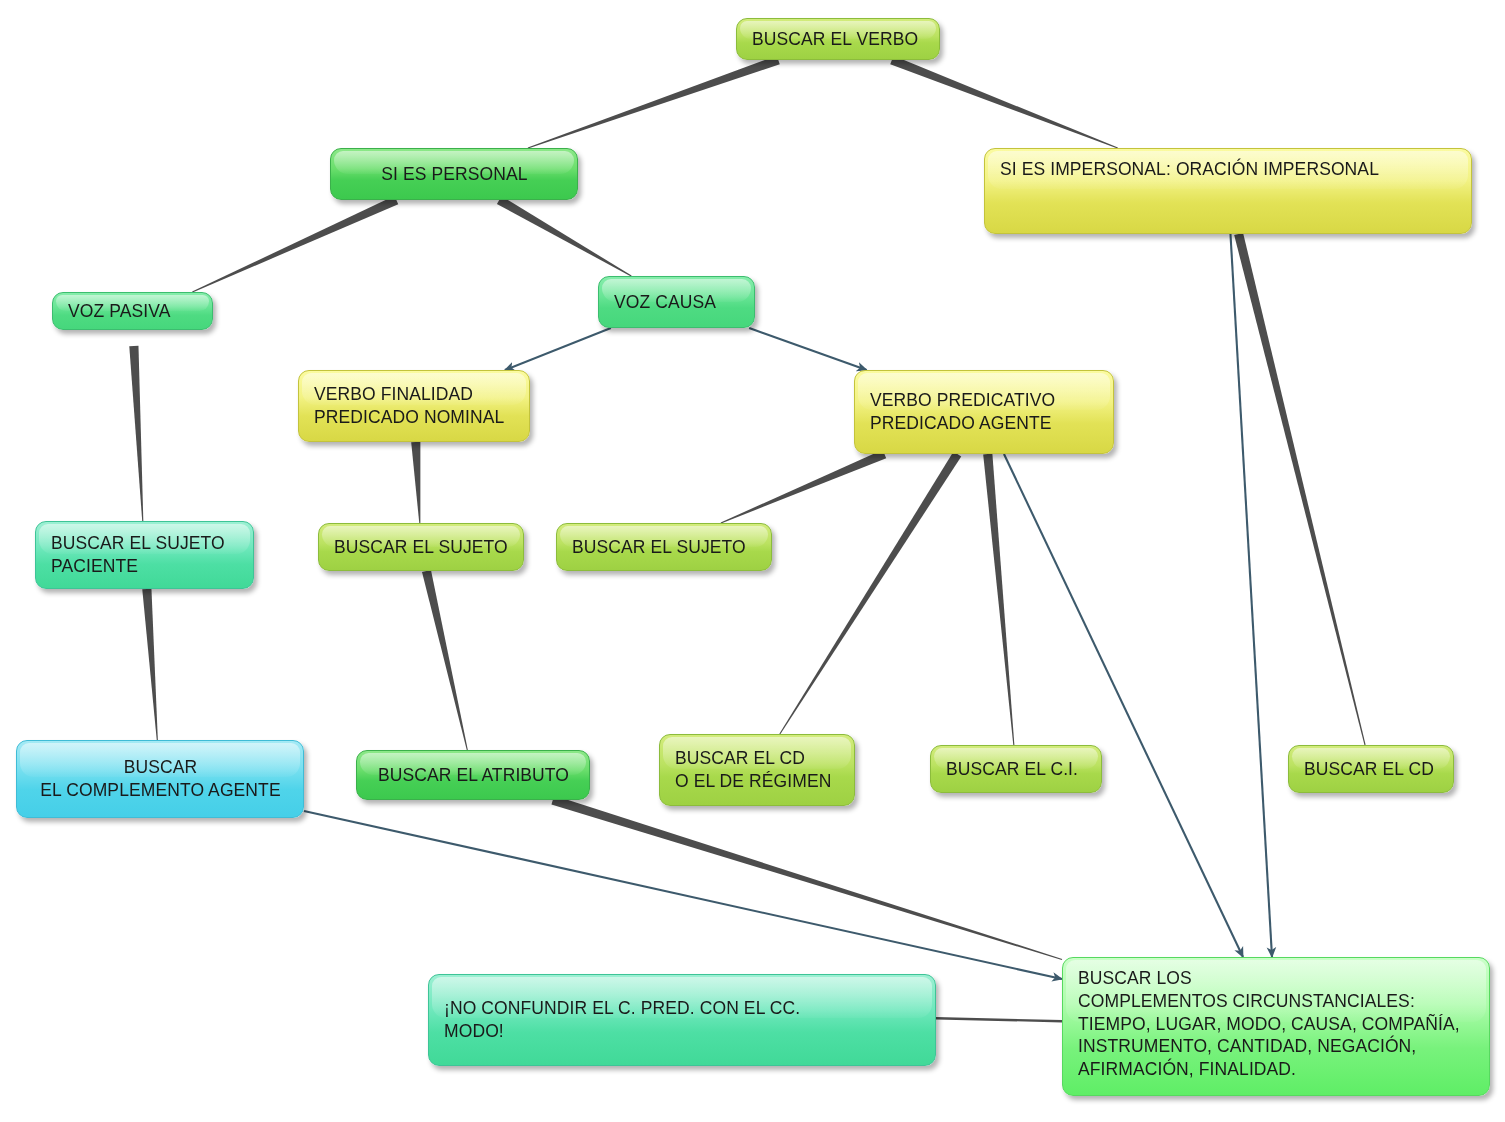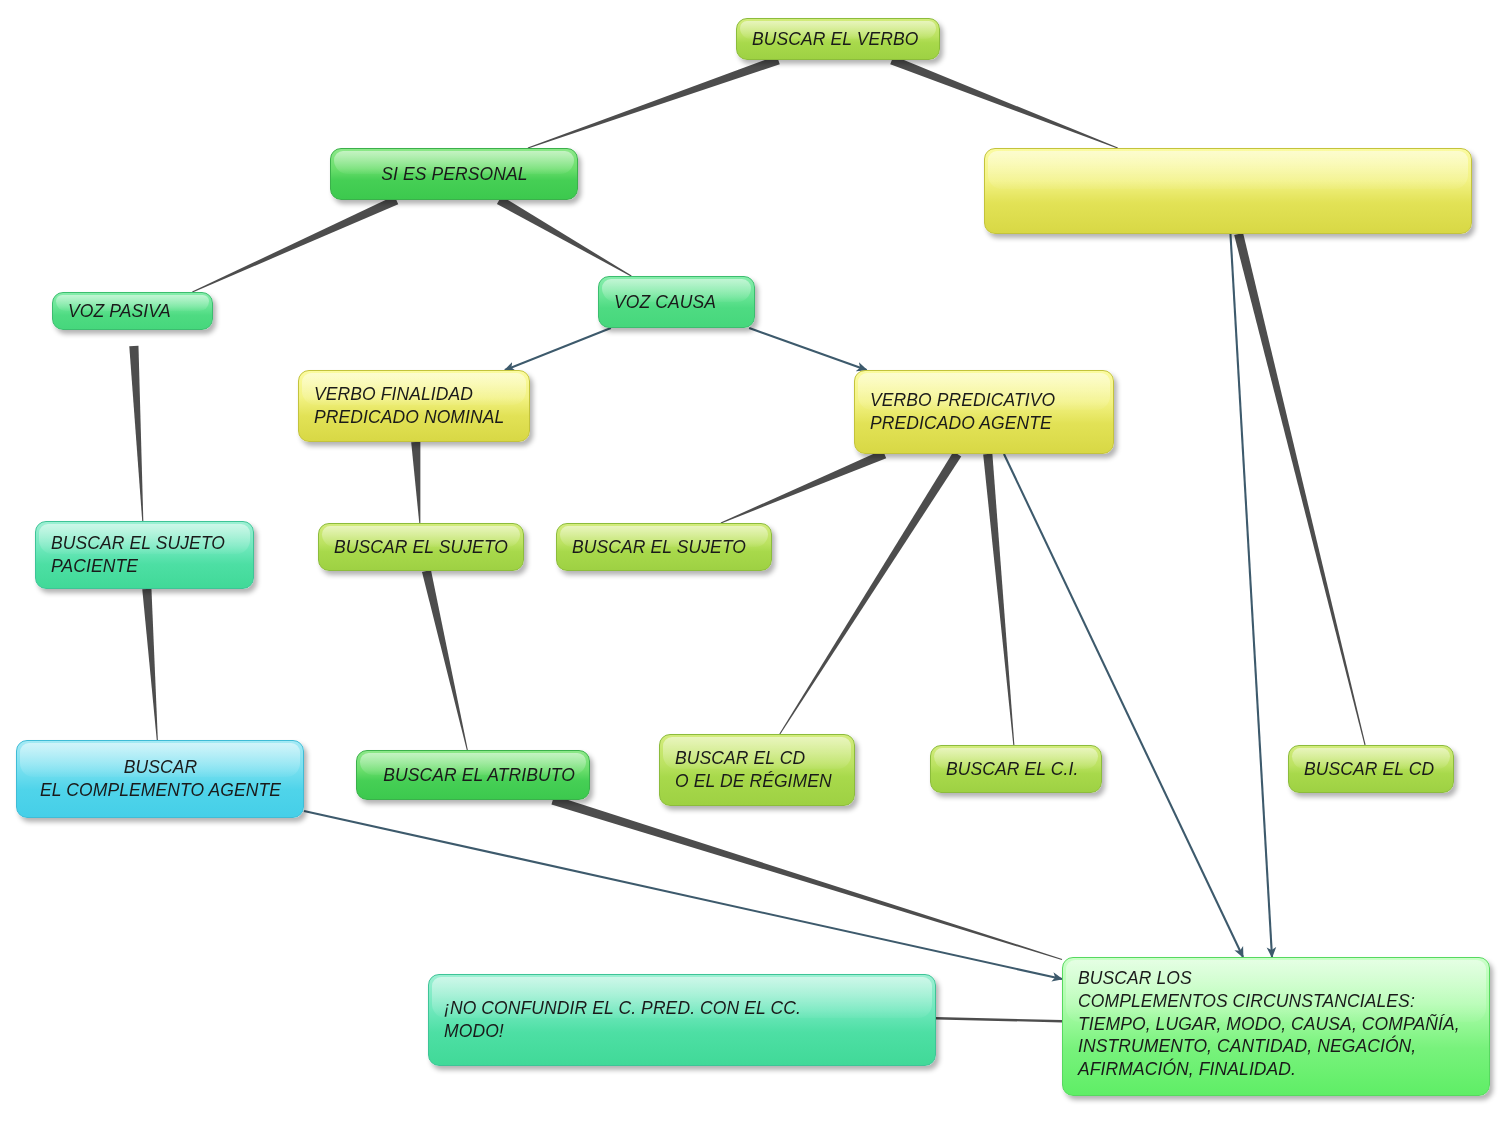--- a/index.html
+++ b/index.html
@@ -30,21 +30,20 @@
     border: 1px solid rgba(120,120,80,0.55);
     box-shadow: 3px 4px 5px rgba(0,0,0,0.30);
     color: #1a1a1a;
     font-size: 17.5px;
     line-height: 1.30;
     letter-spacing: 0.1px;
     white-space: pre-line;
     z-index: 5;
     padding: 9px 14px 9px 15px;
     overflow: hidden;
-    font-style: italic;
   }
   .node .glare {
     position: absolute;
     left: 3px;
     right: 3px;
     top: 2px;
     height: 45%;
     border-radius: 9px 9px 14px 14px;
     background: linear-gradient(to bottom, rgba(255,255,255,0.50), rgba(255,255,255,0.04));
     pointer-events: none;
@@ -116,34 +115,34 @@
         <polygon points="1234.1730394664264,235.1047538820835 1364.5283809411678,745.1320901380752 1365.5961865328807,744.8679098619248 1243.10377714257,232.8952461179165" fill="#4d4d4d"></polygon>
         <line x1="1230.4703770197486" y1="234" x2="1272.0071813285458" y2="957" stroke="#3d5a6c" stroke-width="2.1" marker-end="url(#arrow-blue)"></line>
         <polygon points="551.4462074471546,804.3897315607526 1061.8356138344952,959.9999526081017 1062.1643861655048,958.9502341914001 554.1959396701416,795.6102684392474" fill="#4d4d4d"></polygon>
         <line x1="304" y1="810.9354838709677" x2="1062" y2="979.0403225806451" stroke="#3d5a6c" stroke-width="2.1" marker-end="url(#arrow-blue)"></line>
         <line x1="936" y1="1018.2003367003367" x2="1062" y2="1021.2760942760942" stroke="#4d4d4d" stroke-width="2.4"></line>
       </g>
   </svg>
   <div id="node-layer">
       <div class="node t-ygreen vc" style="left: 736px; top: 18px; width: 204px; height: 42px;"><span class="glare"></span><span class="txt" style="text-align: left;">BUSCAR EL VERBO</span></div>
       <div class="node t-green vc" style="left: 330px; top: 148px; width: 248px; height: 52px;"><span class="glare"></span><span class="txt" style="text-align: center;">SI ES PERSONAL</span></div>
-      <div class="node t-yellow" style="left: 984px; top: 148px; width: 488px; height: 86px;"><span class="glare"></span></div>
+      <div class="node t-yellow" style="left: 984px; top: 148px; width: 488px; height: 86px;"><span class="glare"></span><span class="txt">SI ES IMPERSONAL: ORACIÓN IMPERSONAL</span></div>
       <div class="node t-emerald vc" style="left: 52px; top: 292px; width: 161px; height: 38px;"><span class="glare"></span><span class="txt" style="text-align: left;">VOZ PASIVA</span></div>
       <div class="node t-emerald vc" style="left: 598px; top: 276px; width: 157px; height: 52px;"><span class="glare"></span><span class="txt" style="text-align: left;">VOZ CAUSA</span></div>
       <div class="node t-yellow vc" style="left: 298px; top: 370px; width: 232px; height: 72px;"><span class="glare"></span><span class="txt" style="text-align: left;">VERBO FINALIDAD
 PREDICADO NOMINAL</span></div>
       <div class="node t-yellow vc" style="left: 854px; top: 370px; width: 260px; height: 84px;"><span class="glare"></span><span class="txt" style="text-align: left;">VERBO PREDICATIVO
 PREDICADO AGENTE</span></div>
       <div class="node t-teal vc" style="left: 35px; top: 521px; width: 219px; height: 68px;"><span class="glare"></span><span class="txt" style="text-align: left;">BUSCAR EL SUJETO
 PACIENTE</span></div>
       <div class="node t-ygreen vc" style="left: 318px; top: 523px; width: 206px; height: 48px;"><span class="glare"></span><span class="txt" style="text-align: left;">BUSCAR EL SUJETO</span></div>
       <div class="node t-ygreen vc" style="left: 556px; top: 523px; width: 216px; height: 48px;"><span class="glare"></span><span class="txt" style="text-align: left;">BUSCAR EL SUJETO</span></div>
       <div class="node t-cyan vc" style="left: 16px; top: 740px; width: 288px; height: 78px;"><span class="glare"></span><span class="txt" style="text-align: center;">BUSCAR
 EL COMPLEMENTO AGENTE</span></div>
-      <div class="node t-green vc" style="left: 356px; top: 750px; width: 234px; height: 50px;"><span class="glare"></span><span class="txt" style="text-align: right;">BUSCAR EL ATRIBUTO</span></div>
+      <div class="node t-green vc" style="left: 356px; top: 750px; width: 234px; height: 50px;"><span class="glare"></span><span class="txt" style="text-align: center;">BUSCAR EL ATRIBUTO</span></div>
       <div class="node t-ygreen vc" style="left: 659px; top: 734px; width: 196px; height: 72px;"><span class="glare"></span><span class="txt" style="text-align: left;">BUSCAR EL CD
 O EL DE RÉGIMEN</span></div>
       <div class="node t-ygreen vc" style="left: 930px; top: 745px; width: 172px; height: 48px;"><span class="glare"></span><span class="txt" style="text-align: left;">BUSCAR EL C.I.</span></div>
       <div class="node t-ygreen vc" style="left: 1288px; top: 745px; width: 166px; height: 48px;"><span class="glare"></span><span class="txt" style="text-align: left;">BUSCAR EL CD</span></div>
       <div class="node t-teal vc" style="left: 428px; top: 974px; width: 508px; height: 92px; justify-content: center;"><span class="glare"></span><span class="txt" style="text-align: left;"> ¡NO CONFUNDIR EL C. PRED. CON EL CC.
 MODO!</span></div>
       <div class="node t-mint" style="left: 1062px; top: 957px; width: 428px; height: 139px;"><span class="glare"></span><span class="txt">BUSCAR LOS
 COMPLEMENTOS CIRCUNSTANCIALES:
 TIEMPO, LUGAR, MODO, CAUSA, COMPAÑÍA,
 INSTRUMENTO, CANTIDAD, NEGACIÓN,

